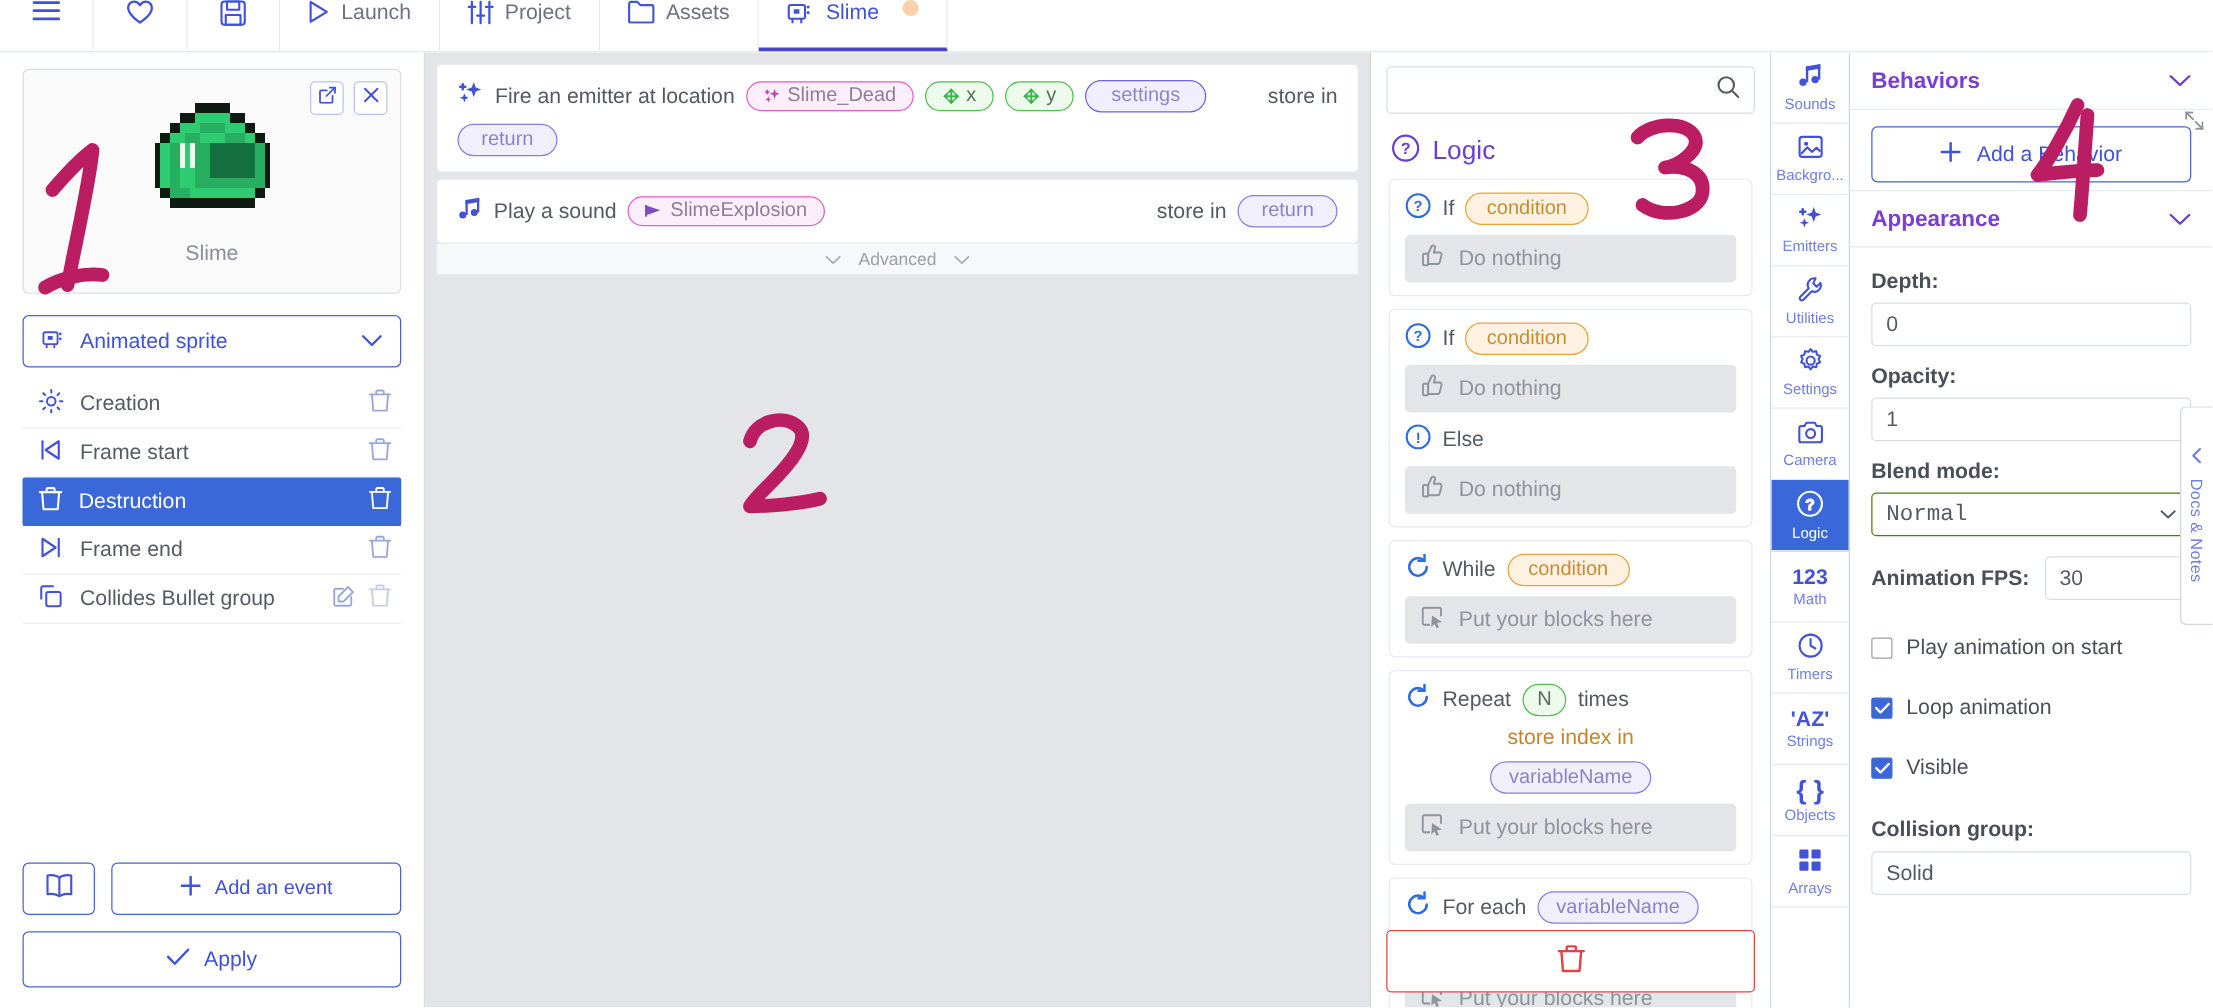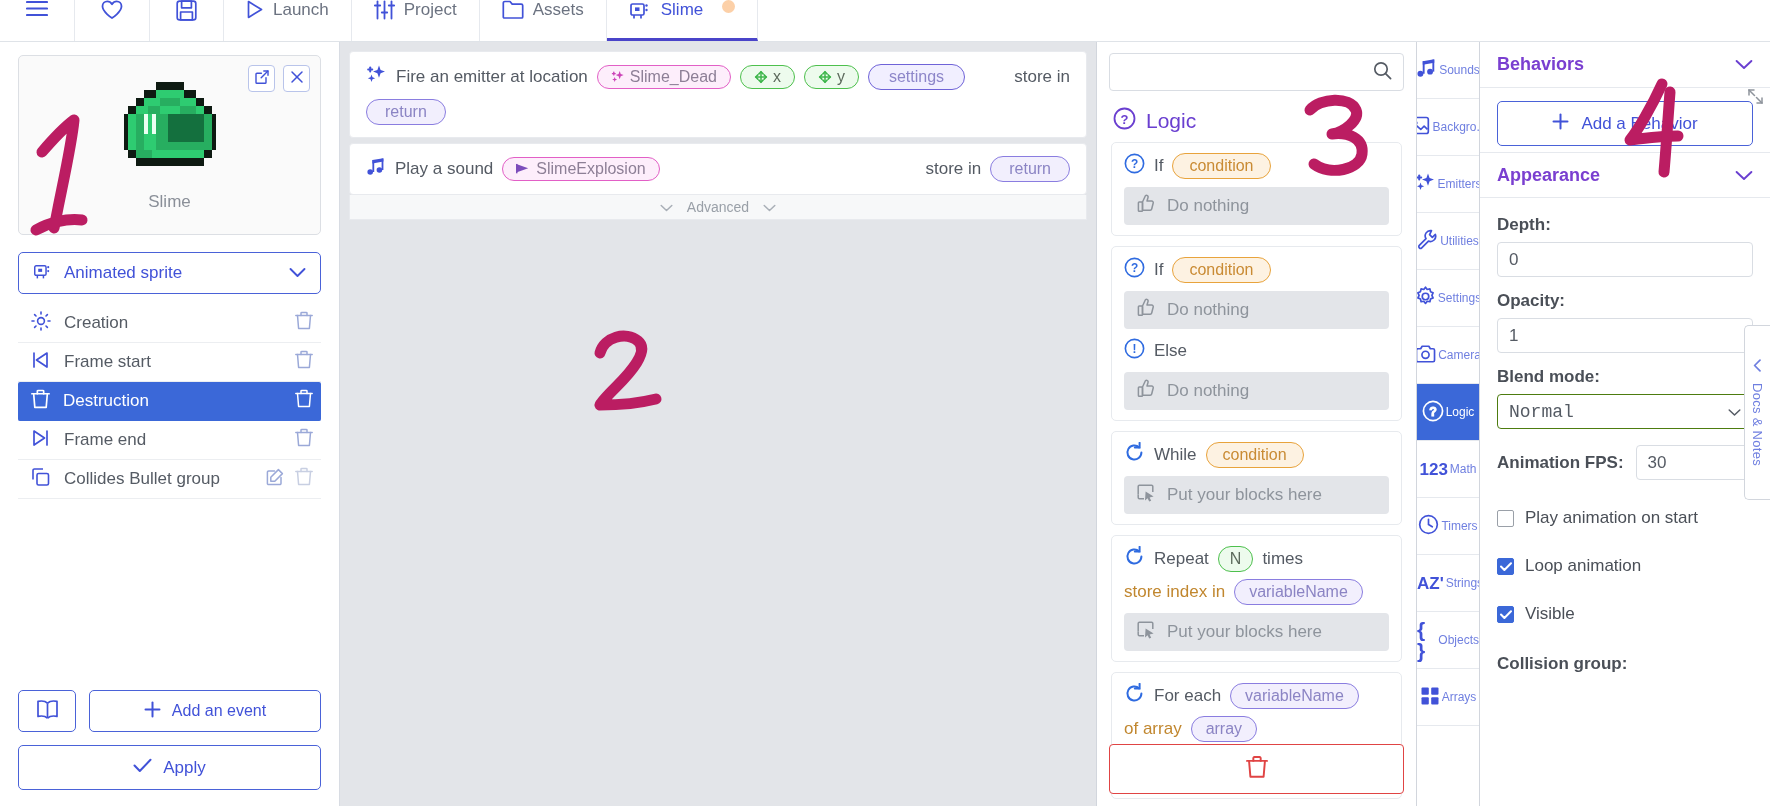--- a/index.html
+++ b/index.html
@@ -175,21 +175,21 @@
   }
 
   
   .rail {
     width: 63px; min-width: 63px; background: #fff;
     border-right: 1px solid #d2d6dd;
     display: flex; flex-direction: column; overflow: hidden;
   }
   .railitem {
     height: 57px; min-height: 57px;
-    display: flex; flex-direction: row; align-items: center; justify-content: center;
+    display: flex; flex-direction: column; align-items: center; justify-content: center;
     gap: 2px; color: #6f7fe0; font-size: 12px;
     border-bottom: 1px solid #e6e9ee; cursor: pointer;
   }
   .railitem.active { background: #3b68d8; color: #fff; }
   .railitem.active svg { stroke: #fff; }
   .railitem .rglyph { font-size: 17px; font-weight: bold; color: #4152d8; line-height: 1; }
 
   
   .props {
     width: 290px; min-width: 290px; background: #fff;
@@ -855,21 +855,21 @@
                     <polyline points="15.6,0.8 15.6,5.6 10.8,5.6"></polyline>
                   </g>
                 </svg>
             </span>
             <span>Repeat</span>
             <span class="pill pill-green" style="padding:3px 11px;">
               <span>N</span>
             </span>
             <span>times</span>
           </div>
-          <div class="pline orangetext" style="margin-top:7px;">
+          <div class="pline orangetext" style="margin-top:7px;flex-direction:column;">
             <span>store index in</span>
             <span class="pill pill-violet" style="padding:3px 14px;">
               <span>variableName</span>
             </span>
           </div>
           <div class="slot">
             <span>
               <svg width="19" height="18" viewBox="0 0 19 18">
                   <g fill="none" stroke="#8e949c" stroke-width="1.5" stroke-linejoin="round">
                     <path d="M1.2 10.5 V2.4 a1.2 1.2 0 0 1 1.2-1.2 H14.6 a1.2 1.2 0 0 1 1.2 1.2 V8"></path>
@@ -1139,20 +1139,23 @@
         <div class="chk-row">
           <span class="chkbox on">
             <svg width="12" height="9" viewBox="0 0 12 9">
                 <polyline points="1,4.5 4.4,8 11,1.2" fill="none" stroke="#fff" stroke-width="2" stroke-linecap="round" stroke-linejoin="round"></polyline>
               </svg>
           </span>
           <span>Visible</span>
         </div>
 
         <div class="fld-label" style="margin-top:30px;">Collision group:</div>
+        <div class="fld-input">
+          <span>Solid</span>
+        </div>
       </div>
 
       <div class="ann" style="left:128px; top:36px;">
         <svg width="95" height="105" viewBox="0 0 95 105">
           <path d="M54 6 C44 28 30 52 22 62 C38 60 56 58 70 58" fill="none" stroke="#bb1d62" stroke-width="11" stroke-linecap="round" stroke-linejoin="round"></path>
           <path d="M62 14 C60 40 58 72 56 94" fill="none" stroke="#bb1d62" stroke-width="11" stroke-linecap="round"></path>
         </svg>
       </div>
     </div>
 

